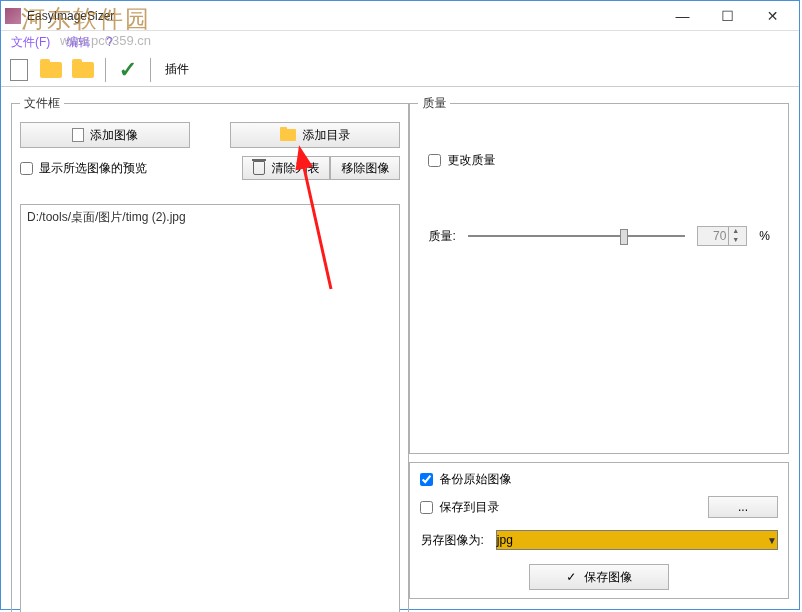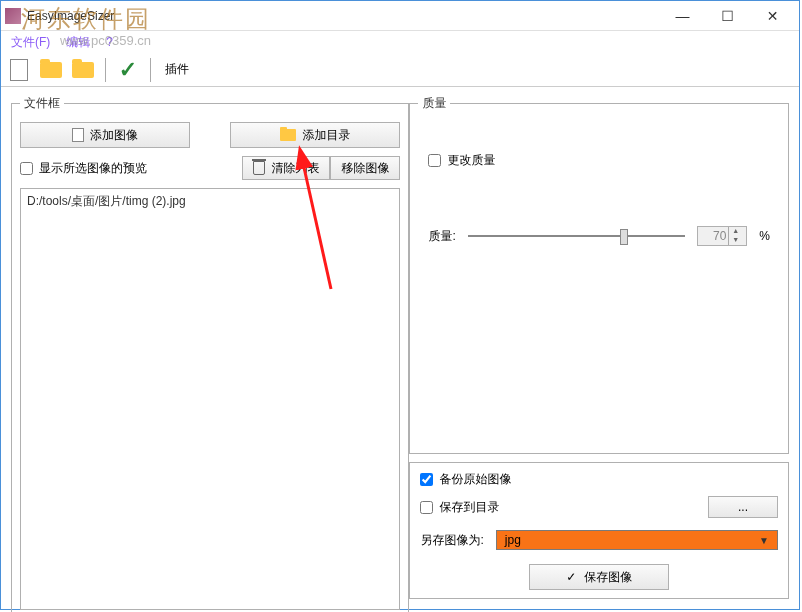--- a/index.html
+++ b/index.html
@@ -57,36 +57,36 @@
     .slider-thumb { position:absolute; top:2px; left: 70%; width:8px; height:16px; background:#ddd; border:1px solid #888; }
     .spinner { width: 50px; height: 20px; border:1px solid #b0b0b0; background:#f0f0f0; display:flex; align-items:center; }
     .spinner input { width: 30px; border: none; text-align:right; font-size:12px; background: transparent; padding-right:2px; color:#888; }
     .spinner .spins { width: 14px; display:flex; flex-direction:column; }
     .spinner .spins div { height: 9px; border-left:1px solid #aaa; font-size:7px; text-align:center; line-height:8px; color:#666; }
     
     .bottom-block { margin-top: 8px; border:1px solid #b0b0b0; padding: 8px 10px; }
     .bottom-block .row2 { display:flex; align-items:center; gap: 8px; margin-bottom: 8px; }
     .path-btn { width: 70px; height: 22px; border:1px solid #b0b0b0; background:linear-gradient(#fafafa,#e8e8e8); text-align:center; line-height:20px; cursor:pointer; }
     .format-row { display:flex; align-items:center; gap: 12px; margin-top: 12px; }
-    .select { flex:1; height:20px; border:1px solid #7a7a7a; background:#f97316; padding: 0 8px; font-size:12px; display:flex; align-items:center; justify-content:space-between; cursor:pointer; }
+    .select { flex:1; height:20px; border:1px solid #7a7a7a; background:#eab308; padding: 0 0; font-size:12px; display:flex; align-items:center; justify-content:space-between; cursor:pointer; }
     .select .arrow { font-size:10px; color:#333; }
     .save-btn-row { text-align:center; margin-top: 14px; }
     .save-btn { width: 140px; height: 26px; border:1px solid #b0b0b0; background:linear-gradient(#fafafa,#e8e8e8); display:inline-flex; align-items:center; justify-content:center; gap:8px; cursor:pointer; }
     
     
     .watermark { position: absolute; top: 2px; left: 20px; pointer-events: none; opacity: 0.6; }
     .watermark .wm-text { font-size: 24px; font-weight: normal; color: #a16207; letter-spacing: 2px; }
     .watermark .wm-url { font-size: 13px; color: #888; text-align: right; margin-top: -2px; }
     
     
     .arrow-annot { position:absolute; left: 290px; top: 148px; pointer-events:none; }
     .arrow-annot svg { overflow: visible; }
     
     .left-top-row1 { display:flex; justify-content: space-between; margin-bottom: 8px; }
-    .left-top-row2 { display:flex; justify-content: space-between; align-items:center; margin-bottom: 8px; }
+    .left-top-row2 { display:flex; justify-content: space-between; align-items:center; margin-bottom: 24px; }
     .btn-pair { display:flex; gap:0; }
     .btn-pair .btn { width: auto; padding: 0 10px; }
   </style>
 </head>
 <body>
 
 <div class="window">
 
   <div class="titlebar">
     <div class="app-icon"></div>

